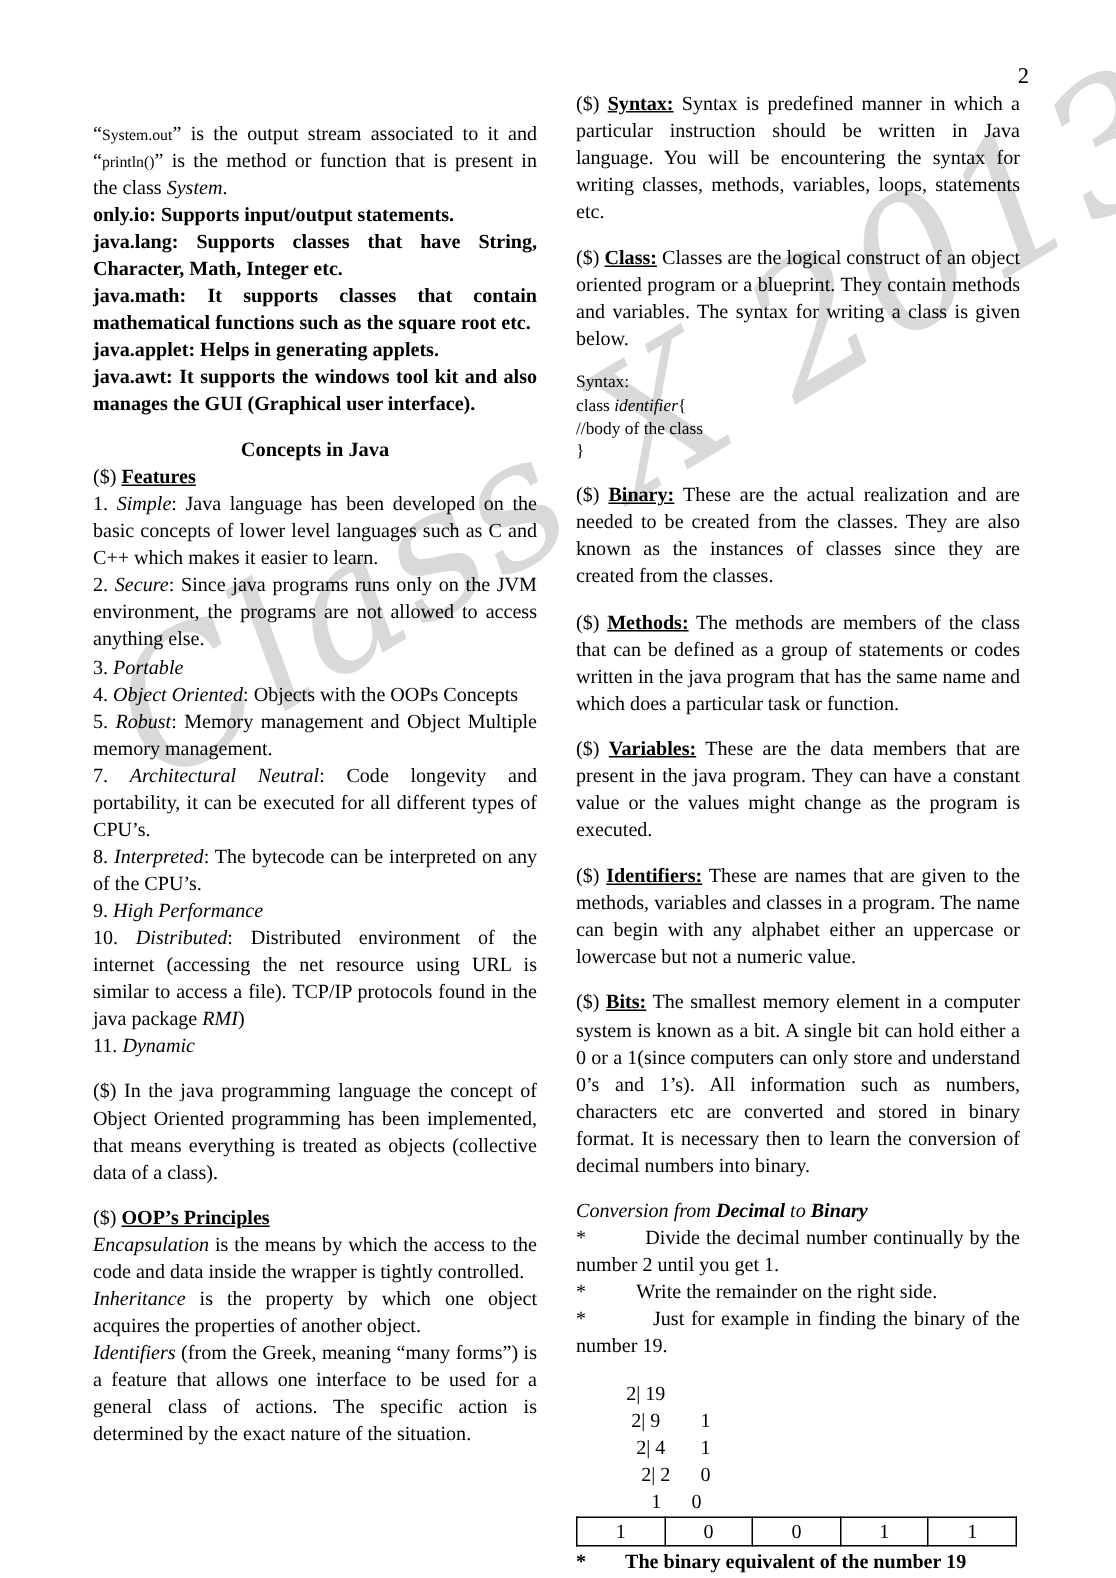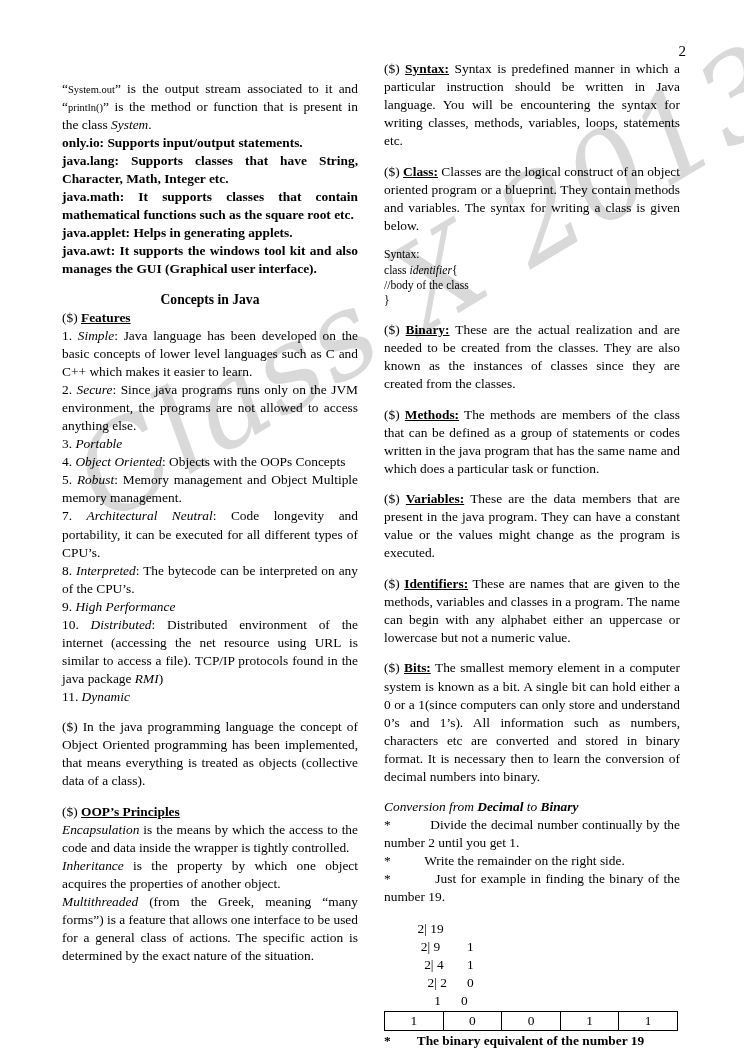--- a/index.html
+++ b/index.html
@@ -183,21 +183,21 @@
 
     <p class="para"><span>($) </span><span>In the java programming language the concept of Object Oriented programming has been implemented, that means everything is treated as objects (collective data of a class).</span></p>
 
     <div class="gap"></div>
 
     <p class="nojust"><span>($) </span><span class="bu">OOP’s Principles</span></p>
 
     <div>
       <p class="para"><span class="iu">Encapsulation</span><span> is the means by which the access to the code and data inside the wrapper is tightly controlled.</span></p>
       <p class="para"><span class="iu">Inheritance</span><span> is the property by which one object acquires the properties of another object.</span></p>
-      <p class="para"><span class="iu">Multithreaded</span><span> (from the Greek, meaning “many forms”) is a feature that allows one interface to be used for a general class of actions. The specific action is determined by the exact nature of the situation.</span></p>
+      <p class="para"><span class="iu">Identifiers</span><span> (from the Greek, meaning “many forms”) is a feature that allows one interface to be used for a general class of actions. The specific action is determined by the exact nature of the situation.</span></p>
     </div>
 
   </div>
 
   <div class="column" id="col-right">
 
     <p class="para"><span>($) </span><span class="bu">Syntax:</span><span> Syntax is predefined manner in which a particular instruction should be written in Java language. You will be encountering the syntax for writing classes, methods, variables, loops, statements etc.</span></p>
 
     <div class="gap"></div>
 

